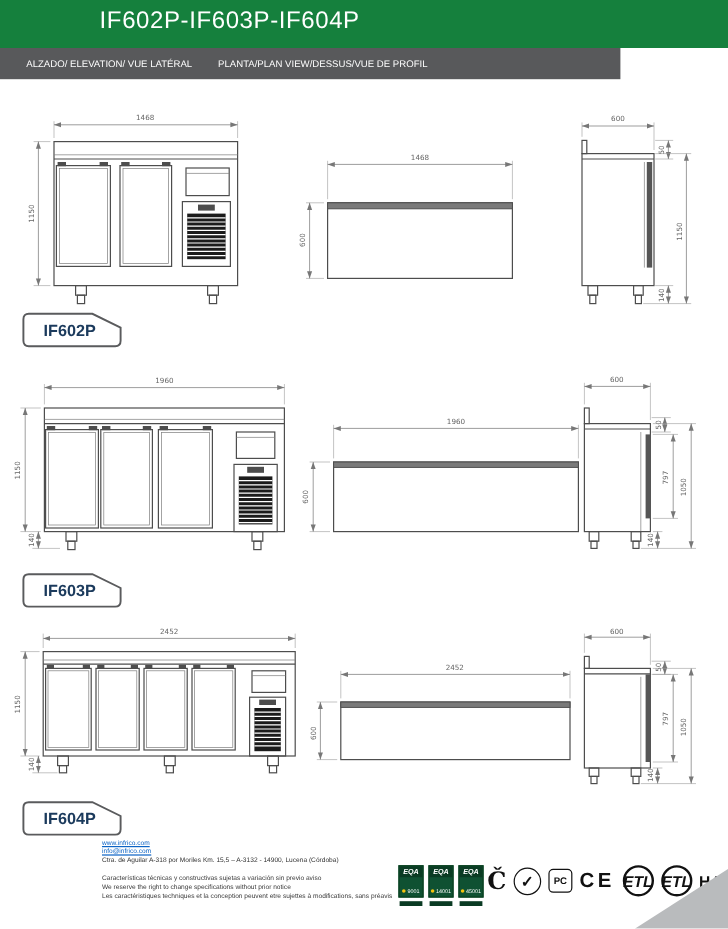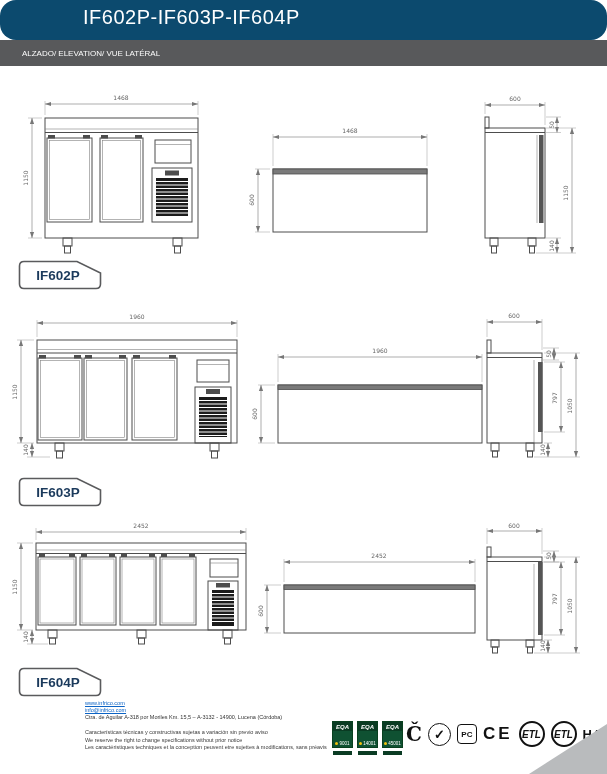--- a/index.html
+++ b/index.html
@@ -1,21 +1,21 @@
 <!DOCTYPE html>
 <html><head>
 <meta charset="utf-8">
 <style>
   html,body{margin:0;padding:0;background:#fff;}
   .page{position:relative;width:607px;height:774px;background:#fff;overflow:hidden;
         font-family:"Liberation Sans",sans-serif;}
   
-  .header{position:absolute;left:0;top:0;width:607px;height:40px;background:#0c4a6e;border-radius:16px;}
+  .header{position:absolute;left:0;top:0;width:607px;height:40px;background:#15803d;}
   .title{position:absolute;left:83px;top:6px;color:#fff;font-size:20px;font-weight:400;letter-spacing:.5px;}
-  .colbar{position:absolute;left:0;top:40px;width:607px;height:26px;background:#58595b;}
+  .colbar{position:absolute;left:0;top:40px;width:517px;height:26px;background:#58595b;}
   .collabel{position:absolute;top:0;height:26px;display:flex;align-items:center;justify-content:center;
             color:#fdfdfd;font-size:8px;white-space:nowrap;}
   .c1{left:22px;width:138px}.c2{left:183px;width:172px}.c3{left:376px;width:140px}
   
   svg.drawing{position:absolute;overflow:visible;}
   .o{stroke:#4d4d4d;stroke-width:1;fill:none}
   .i{stroke:#808080;stroke-width:.6;fill:none}
   .dk{fill:#4d4d4d}
   .dim{stroke:#8a8a8a;stroke-width:.7;fill:none}
   .ext{stroke:#9a9a9a;stroke-width:.5;fill:none}
@@ -40,35 +40,36 @@
   .badge .strip{display:block;height:4px;background:#0a3b23;margin-top:2px;}
   .marks{position:absolute;left:406px;top:719px;display:flex;align-items:center;gap:6px;height:30px;}
   .qmark{font-family:"DejaVu Serif",serif;font-weight:bold;font-size:20px;color:#111;line-height:1;}
   .circ{width:23px;height:23px;border:1.6px solid #111;border-radius:50%;display:flex;
         align-items:center;justify-content:center;box-sizing:border-box;}
   .check{font-size:13px;font-weight:bold;color:#111;line-height:1;}
   .pct{width:20px;height:20px;border:1.3px solid #111;border-radius:4px;display:flex;flex-direction:column;
        align-items:center;justify-content:center;font-size:8px;font-weight:bold;color:#111;box-sizing:border-box;}
   .ce{font-size:17px;font-weight:700;letter-spacing:3px;color:#111;}
   .etl{width:26px;height:26px;border:2.2px solid #111;border-radius:50%;display:flex;align-items:center;
-       justify-content:center;font-size:10px;font-weight:bold;font-style:italic;color:#111;box-sizing:border-box;}
+       justify-content:center;font-size:13px;font-weight:bold;font-style:italic;color:#111;box-sizing:border-box;}
   .haccp{font-size:13px;font-weight:800;color:#111;letter-spacing:.5px;}
   .corner{position:absolute;right:0;bottom:0;width:0;height:0;
           border-left:78px solid transparent;border-bottom:50px solid #b9bbbd;}
 </style>
 </head>
 <body>
 
 <div class="page">
 
   <div class="header">
     <div class="title">IF602P-IF603P-IF604P</div>
   </div>
   <div class="colbar">
     <div class="collabel c1">ALZADO/ ELEVATION/ VUE LATÉRAL</div>
+    <div class="collabel c2">PLANTA/PLAN VIEW/DESSUS/VUE DE PROFIL</div>
   </div>
 
   <svg class="drawing" style="left:20px;top:85px" width="210" height="185" viewBox="0 0 210 185">
     <defs>
         <marker id="m1" markerWidth="7" markerHeight="6" refX="6" refY="3" orient="auto-start-reverse" markerUnits="userSpaceOnUse">
           <path d="M6,3 L0,.9 L0,5.1 Z" fill="#777"></path>
         </marker>
       </defs>
     <g>
       <line class="ext" x1="25" y1="30" x2="25" y2="16"></line>

